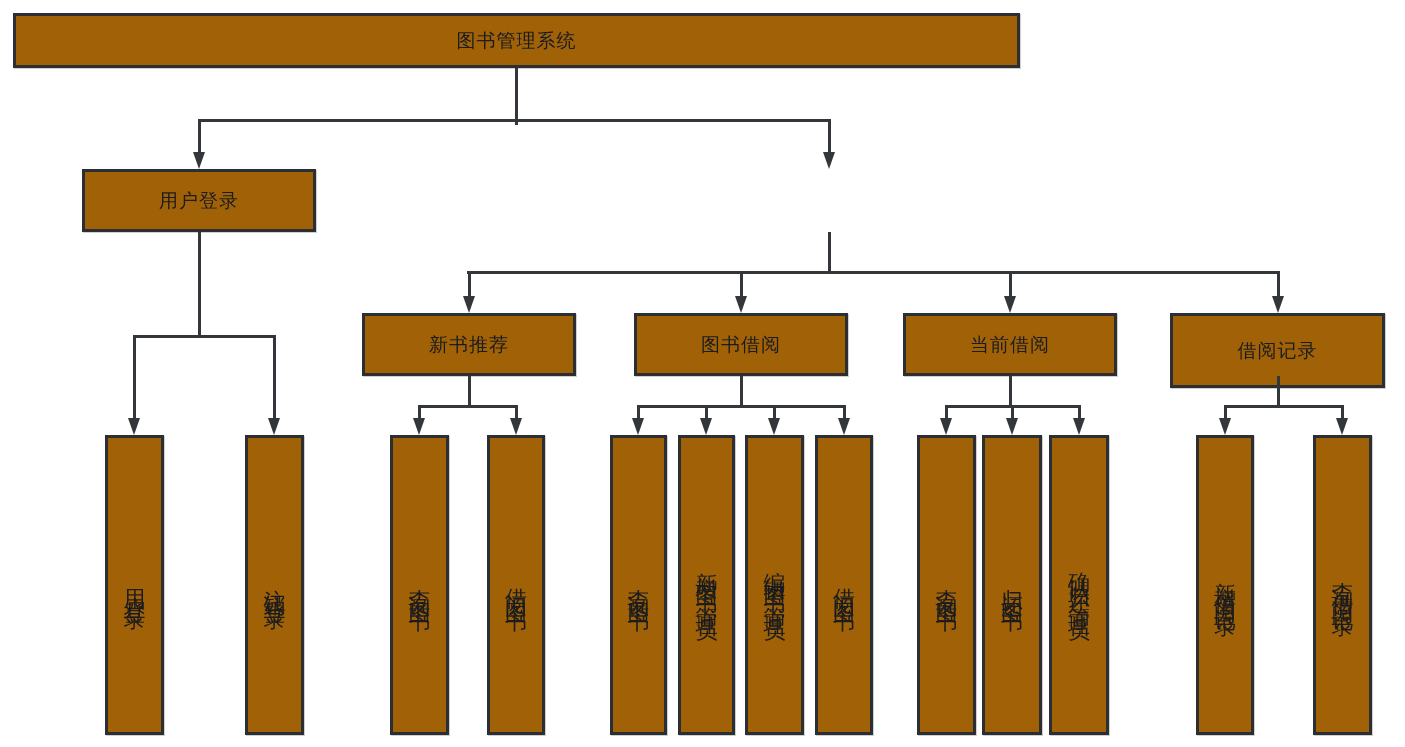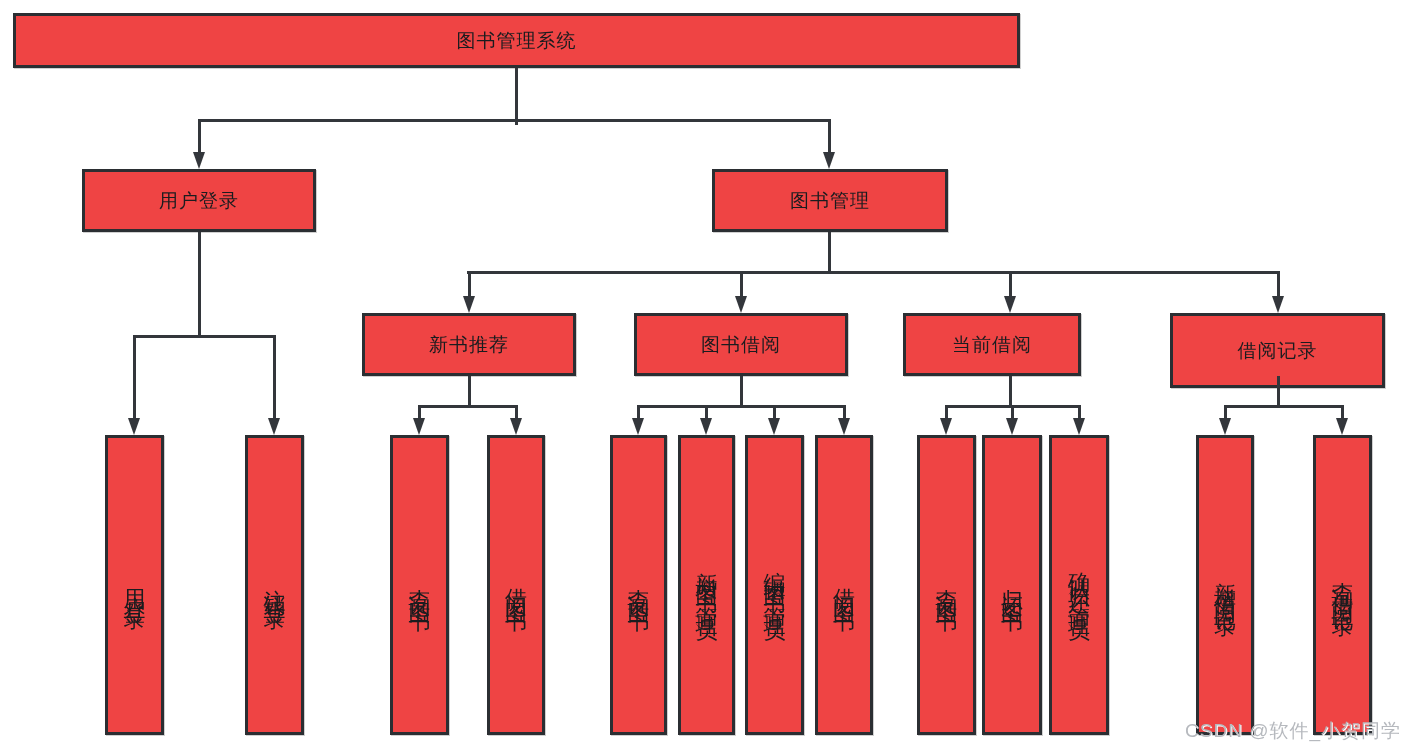--- a/index.html
+++ b/index.html
@@ -2,21 +2,21 @@
 <html><head>
 <meta charset="utf-8">
 <style>
   html,body { margin:0; padding:0; background:#ffffff; }
   .canvas {
     position:relative; width:1405px; height:747px; background:#ffffff;
     font-family:"Liberation Sans","DejaVu Sans",sans-serif; overflow:hidden;
   }
   .box {
     position:absolute; box-sizing:border-box;
-    border:3px solid #2b2e32; background:#ef4444;
+    border:3px solid #2b2e32; background:#a16207;
     display:flex; align-items:center; justify-content:center;
     font-size:19px; color:#1a1c1f; letter-spacing:1px;
     box-shadow:1px 1px 0 rgba(120,120,120,.35);
   }
   .vbox {
     writing-mode:vertical-rl; text-orientation:mixed;
     font-size:22px; letter-spacing:7px; line-height:1;
   }
   .ln { position:absolute; background:#33363b; }
   .arr {
@@ -42,23 +42,20 @@
   <div class="ln" style="left:515px; top:68px;  width:3px;  height:57px;"></div>
   <div class="ln" style="left:198px; top:119px; width:633px; height:3px;"></div>
   <div class="ln" style="left:198px; top:119px; width:3px;  height:34px;"></div>
   <div class="arr" style="left:193px; top:152px;"></div>
   <div class="ln" style="left:828px; top:119px; width:3px;  height:34px;"></div>
   <div class="arr" style="left:823px; top:152px;"></div>
 
   <div class="box" style="left:82px; top:169px; width:234px; height:63px;">
     <span>用户登录</span>
   </div>
-  <div class="box" style="left:712px; top:169px; width:236px; height:63px;">
-    <span>图书管理</span>
-  </div>
 
   <div class="ln" style="left:197.5px; top:232px; width:3px;   height:104px;"></div>
   <div class="ln" style="left:133px;   top:335px; width:143px; height:3px;"></div>
   <div class="ln" style="left:133px;   top:335px; width:3px;   height:83px;"></div>
   <div class="arr" style="left:128px;  top:418px;"></div>
   <div class="ln" style="left:273px;   top:335px; width:3px;   height:83px;"></div>
   <div class="arr" style="left:268px;  top:418px;"></div>
 
   <div class="ln" style="left:828px;    top:232px; width:3px;   height:41px;"></div>
   <div class="ln" style="left:467px;    top:271px; width:813px; height:3px;"></div>
@@ -70,21 +67,21 @@
   <div class="arr" style="left:1003.5px;top:296px;"></div>
   <div class="ln" style="left:1276.5px; top:271px; width:3px;   height:27px;"></div>
   <div class="arr" style="left:1271.5px;top:296px;"></div>
 
   <div class="box" style="left:634px; top:313px; width:214px; height:63px;">
     <span>图书借阅</span>
   </div>
   <div class="box" style="left:362px; top:313px; width:214px; height:63px;">
     <span>新书推荐</span>
   </div>
-  <div class="box" style="left:903px; top:313px; width:178px; height:63px;">
+  <div class="box" style="left:903px; top:313px; width:214px; height:63px;">
     <span>当前借阅</span>
   </div>
   <div class="box" style="left:1170px; top:313px; width:215px; height:75px;">
     <span>借阅记录</span>
   </div>
 
   <div class="ln" style="left:467.5px; top:376px; width:3px;   height:31px;"></div>
   <div class="ln" style="left:418px;   top:405px; width:100px; height:3px;"></div>
   <div class="ln" style="left:418px;   top:405px; width:3px;   height:13px;"></div>
   <div class="arr" style="left:413px;  top:418px;"></div>
@@ -155,15 +152,14 @@
     <span>确认归还（管理员）</span>
   </div>
 
   <div class="box vbox" style="left:1196px; top:435px; width:58px; height:300px;">
     <span>新增借阅记录</span>
   </div>
   <div class="box vbox" style="left:1313px; top:435px; width:59px; height:300px;">
     <span>查询借阅记录</span>
   </div>
 
-  <div class="watermark">CSDN @软件_小贺同学</div>
 
 </div>
 
 </body></html>

